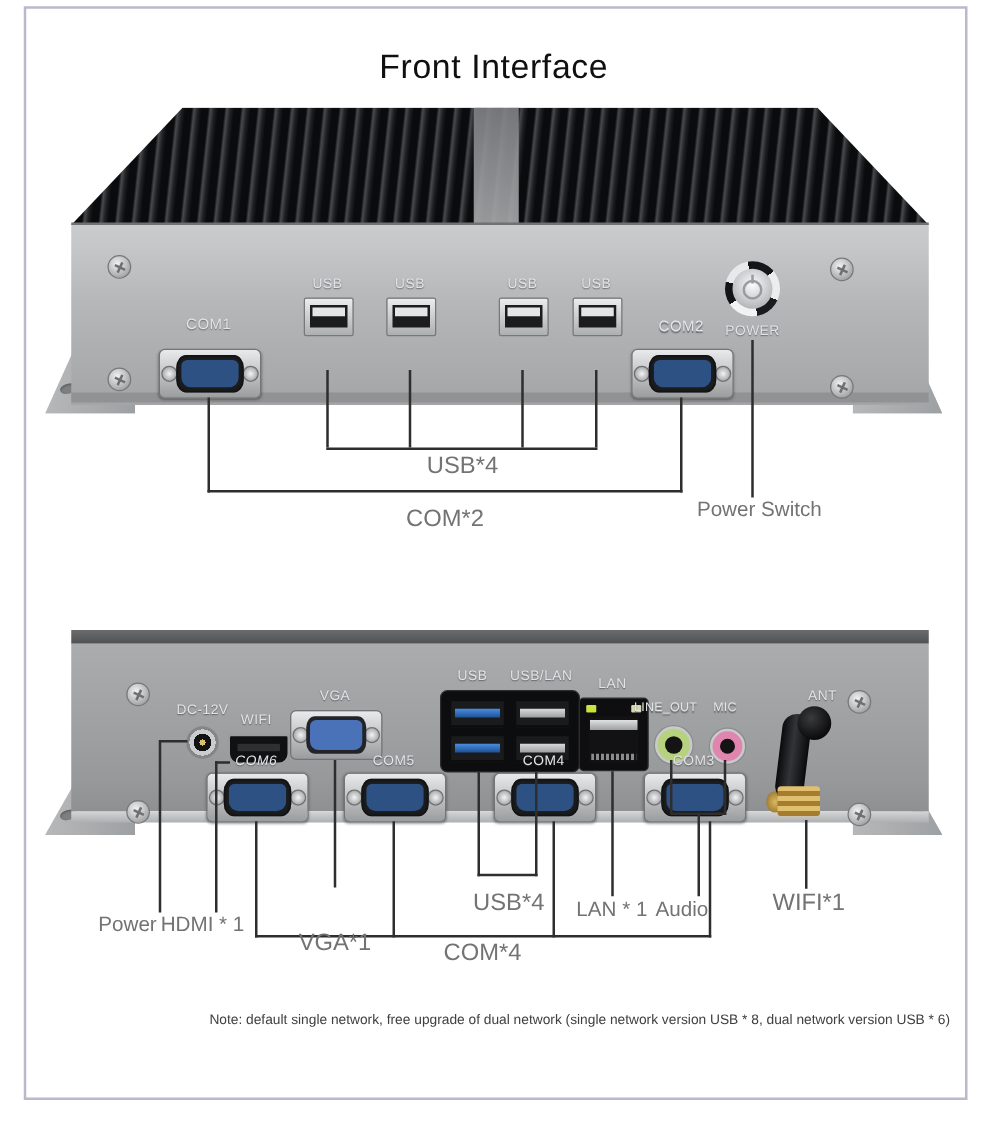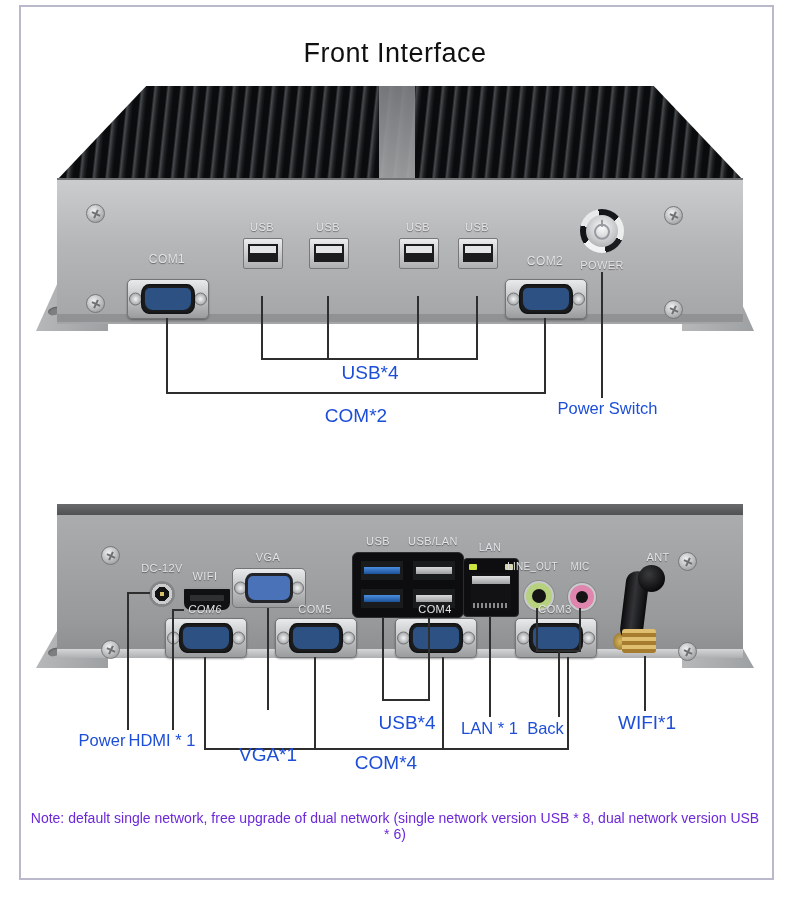--- a/index.html
+++ b/index.html
@@ -112,26 +112,26 @@
   .ant-base{position:absolute;left:622px;top:629px;width:34px;height:24px;z-index:4;border-radius:3px;
     background:repeating-linear-gradient(180deg,#e0c070 0 4px,#a67c2e 4px 8px);}
   .ant-elbow{position:absolute;left:613px;top:633px;width:14px;height:17px;border-radius:50%;
     background:radial-gradient(#d9b95e,#8a6524);z-index:3;}
 
   
   .silk{position:absolute;color:#e3e4e7;font-size:11px;text-align:center;letter-spacing:.4px;z-index:4;
     text-shadow:0 1px 1px rgba(40,40,40,.55);}
   .silk-lg{font-size:12px;}
   .silk-sm{font-size:10px;letter-spacing:.2px;}
-  .lbl{position:absolute;color:#1d4ed8;text-align:center;z-index:6;white-space:nowrap;}
+  .lbl{position:absolute;color:#737373;text-align:center;z-index:6;white-space:nowrap;}
   .s19{font-size:19px;}
   .s17{font-size:16.5px;}
   .vl{position:absolute;width:2px;background:#2e2e2e;z-index:5;}
   .hl{position:absolute;height:2px;background:#2e2e2e;z-index:5;}
-  .note{position:absolute;left:30px;width:730px;top:810px;text-align:center;font-size:14px;color:#6d28d9;}
+  .note{position:absolute;left:30px;width:730px;top:810px;text-align:right;font-size:11px;color:#404040;}
 </style>
 </head>
 <body>
 
 <div class="canvas">
   <div class="frame"></div>
 
   <h1 class="title" style="top:38px;">Front Interface</h1>
 
   <div class="heatsink">
@@ -339,21 +339,21 @@
   <span class="hl" style="left:382px;top:699px;width:48px;"></span>
   <div class="lbl s19" style="left:357px;top:712px;width:100px;">USB*4</div>
 
   <span class="vl" style="left:489px;top:617px;height:100px;"></span>
   <div class="lbl s17" style="left:437px;top:719px;width:105px;">LAN * 1</div>
 
   <span class="vl" style="left:536px;top:608px;height:44px;"></span>
   <span class="vl" style="left:579px;top:608px;height:44px;"></span>
   <span class="hl" style="left:536px;top:650px;width:45px;"></span>
   <span class="vl" style="left:558px;top:650px;height:67px;"></span>
-  <div class="lbl s17" style="left:508px;top:719px;width:75px;">Back</div>
+  <div class="lbl s17" style="left:508px;top:719px;width:75px;">Audio</div>
 
   <span class="vl" style="left:644px;top:656px;height:55px;"></span>
   <div class="lbl s19" style="left:597px;top:712px;width:100px;">WIFI*1</div>
 
   <span class="vl" style="left:204px;top:657px;height:93px;"></span>
   <span class="vl" style="left:314px;top:657px;height:93px;"></span>
   <span class="vl" style="left:442px;top:657px;height:93px;"></span>
   <span class="vl" style="left:567px;top:657px;height:93px;"></span>
   <span class="hl" style="left:204px;top:748px;width:365px;"></span>
   <div class="lbl s19" style="left:336px;top:752px;width:100px;">COM*4</div>

